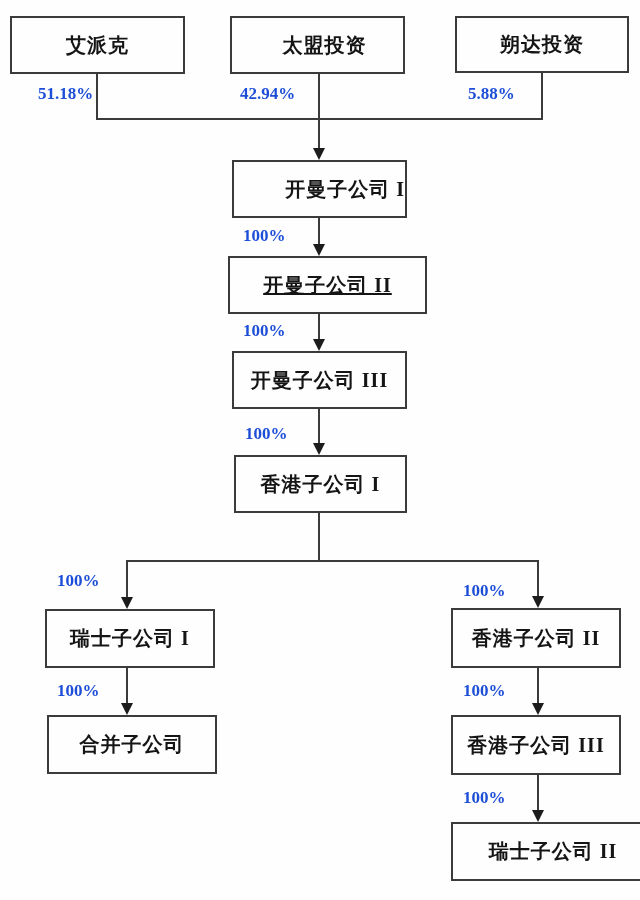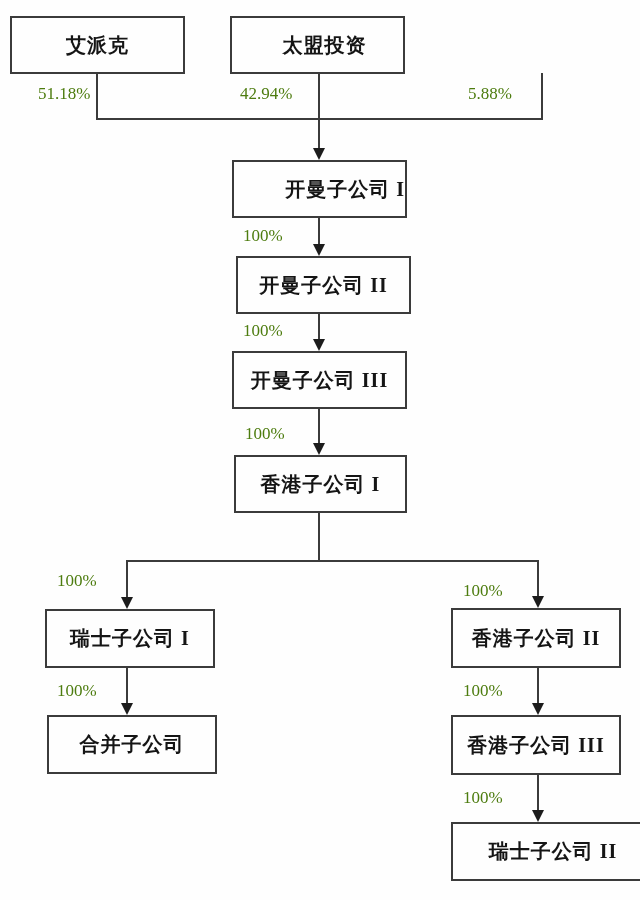--- a/index.html
+++ b/index.html
@@ -15,39 +15,39 @@
     border:2px solid #3b3b3b;
     background:#fefefe;
     display:flex;align-items:center;justify-content:center;
     box-sizing:border-box;
     font-weight:bold;font-size:20px;color:#151515;
     letter-spacing:1px;
     text-align:center;
   }
   .pct{
     position:absolute;
-    font-weight:normal;font-size:17px;color:#4d7c0f;
+    font-weight:bold;font-size:17px;color:#1d4ed8;
     white-space:nowrap;
   }
   .vline,.hline{position:absolute;background:#3b3b3b;}
   .vline{width:2px;}
   .hline{height:2px;}
   .arrow{
     position:absolute;width:0;height:0;
     border-left:6px solid transparent;
     border-right:6px solid transparent;
     border-top:12px solid #1c1c1c;
   }
   
   #b-apex   {left:10px;  top:16px;  width:175px; height:58px;text-align:center;}
   #b-pag    {left:230px; top:16px;  width:175px; height:58px;padding-left:14px;}
   #b-shuoda {left:455px; top:16px;  width:174px; height:57px;}
   
   #b-cayman1{left:232px; top:160px; width:175px; height:58px;justify-content:flex-end;}
-  #b-cayman2{left:236px; top:256px; width:175px; height:58px;}
+  #b-cayman2{left:228px; top:256px; width:199px; height:58px;text-decoration:underline;}
   #b-cayman3{left:232px; top:351px; width:175px; height:58px;}
   #b-hk1    {left:234px; top:455px; width:173px; height:58px;}
   
   #b-swiss1 {left:45px;  top:609px; width:170px; height:59px;}
   #b-merged {left:47px;  top:715px; width:170px; height:59px;}
   
   #b-hk2    {left:451px; top:608px; width:170px; height:60px;}
   #b-hk3    {left:451px; top:715px; width:170px; height:60px;}
   #b-swiss2 {left:451px; top:822px; width:204px; height:59px;}
   
@@ -91,20 +91,23 @@
 </head>
 <body>
 
 <div class="stage">
 
   <div class="box" id="b-apex">
     <span>艾派克</span>
   </div>
   <div class="box" id="b-pag">
     <span>太盟投资</span>
+  </div>
+  <div class="box" id="b-shuoda">
+    <span>朔达投资</span>
   </div>
 
   <div class="box" id="b-cayman1">
     <span>开曼子公司 I</span>
   </div>
   <div class="box" id="b-cayman2">
     <span>开曼子公司 II</span>
   </div>
   <div class="box" id="b-cayman3">
     <span>开曼子公司 III</span>

